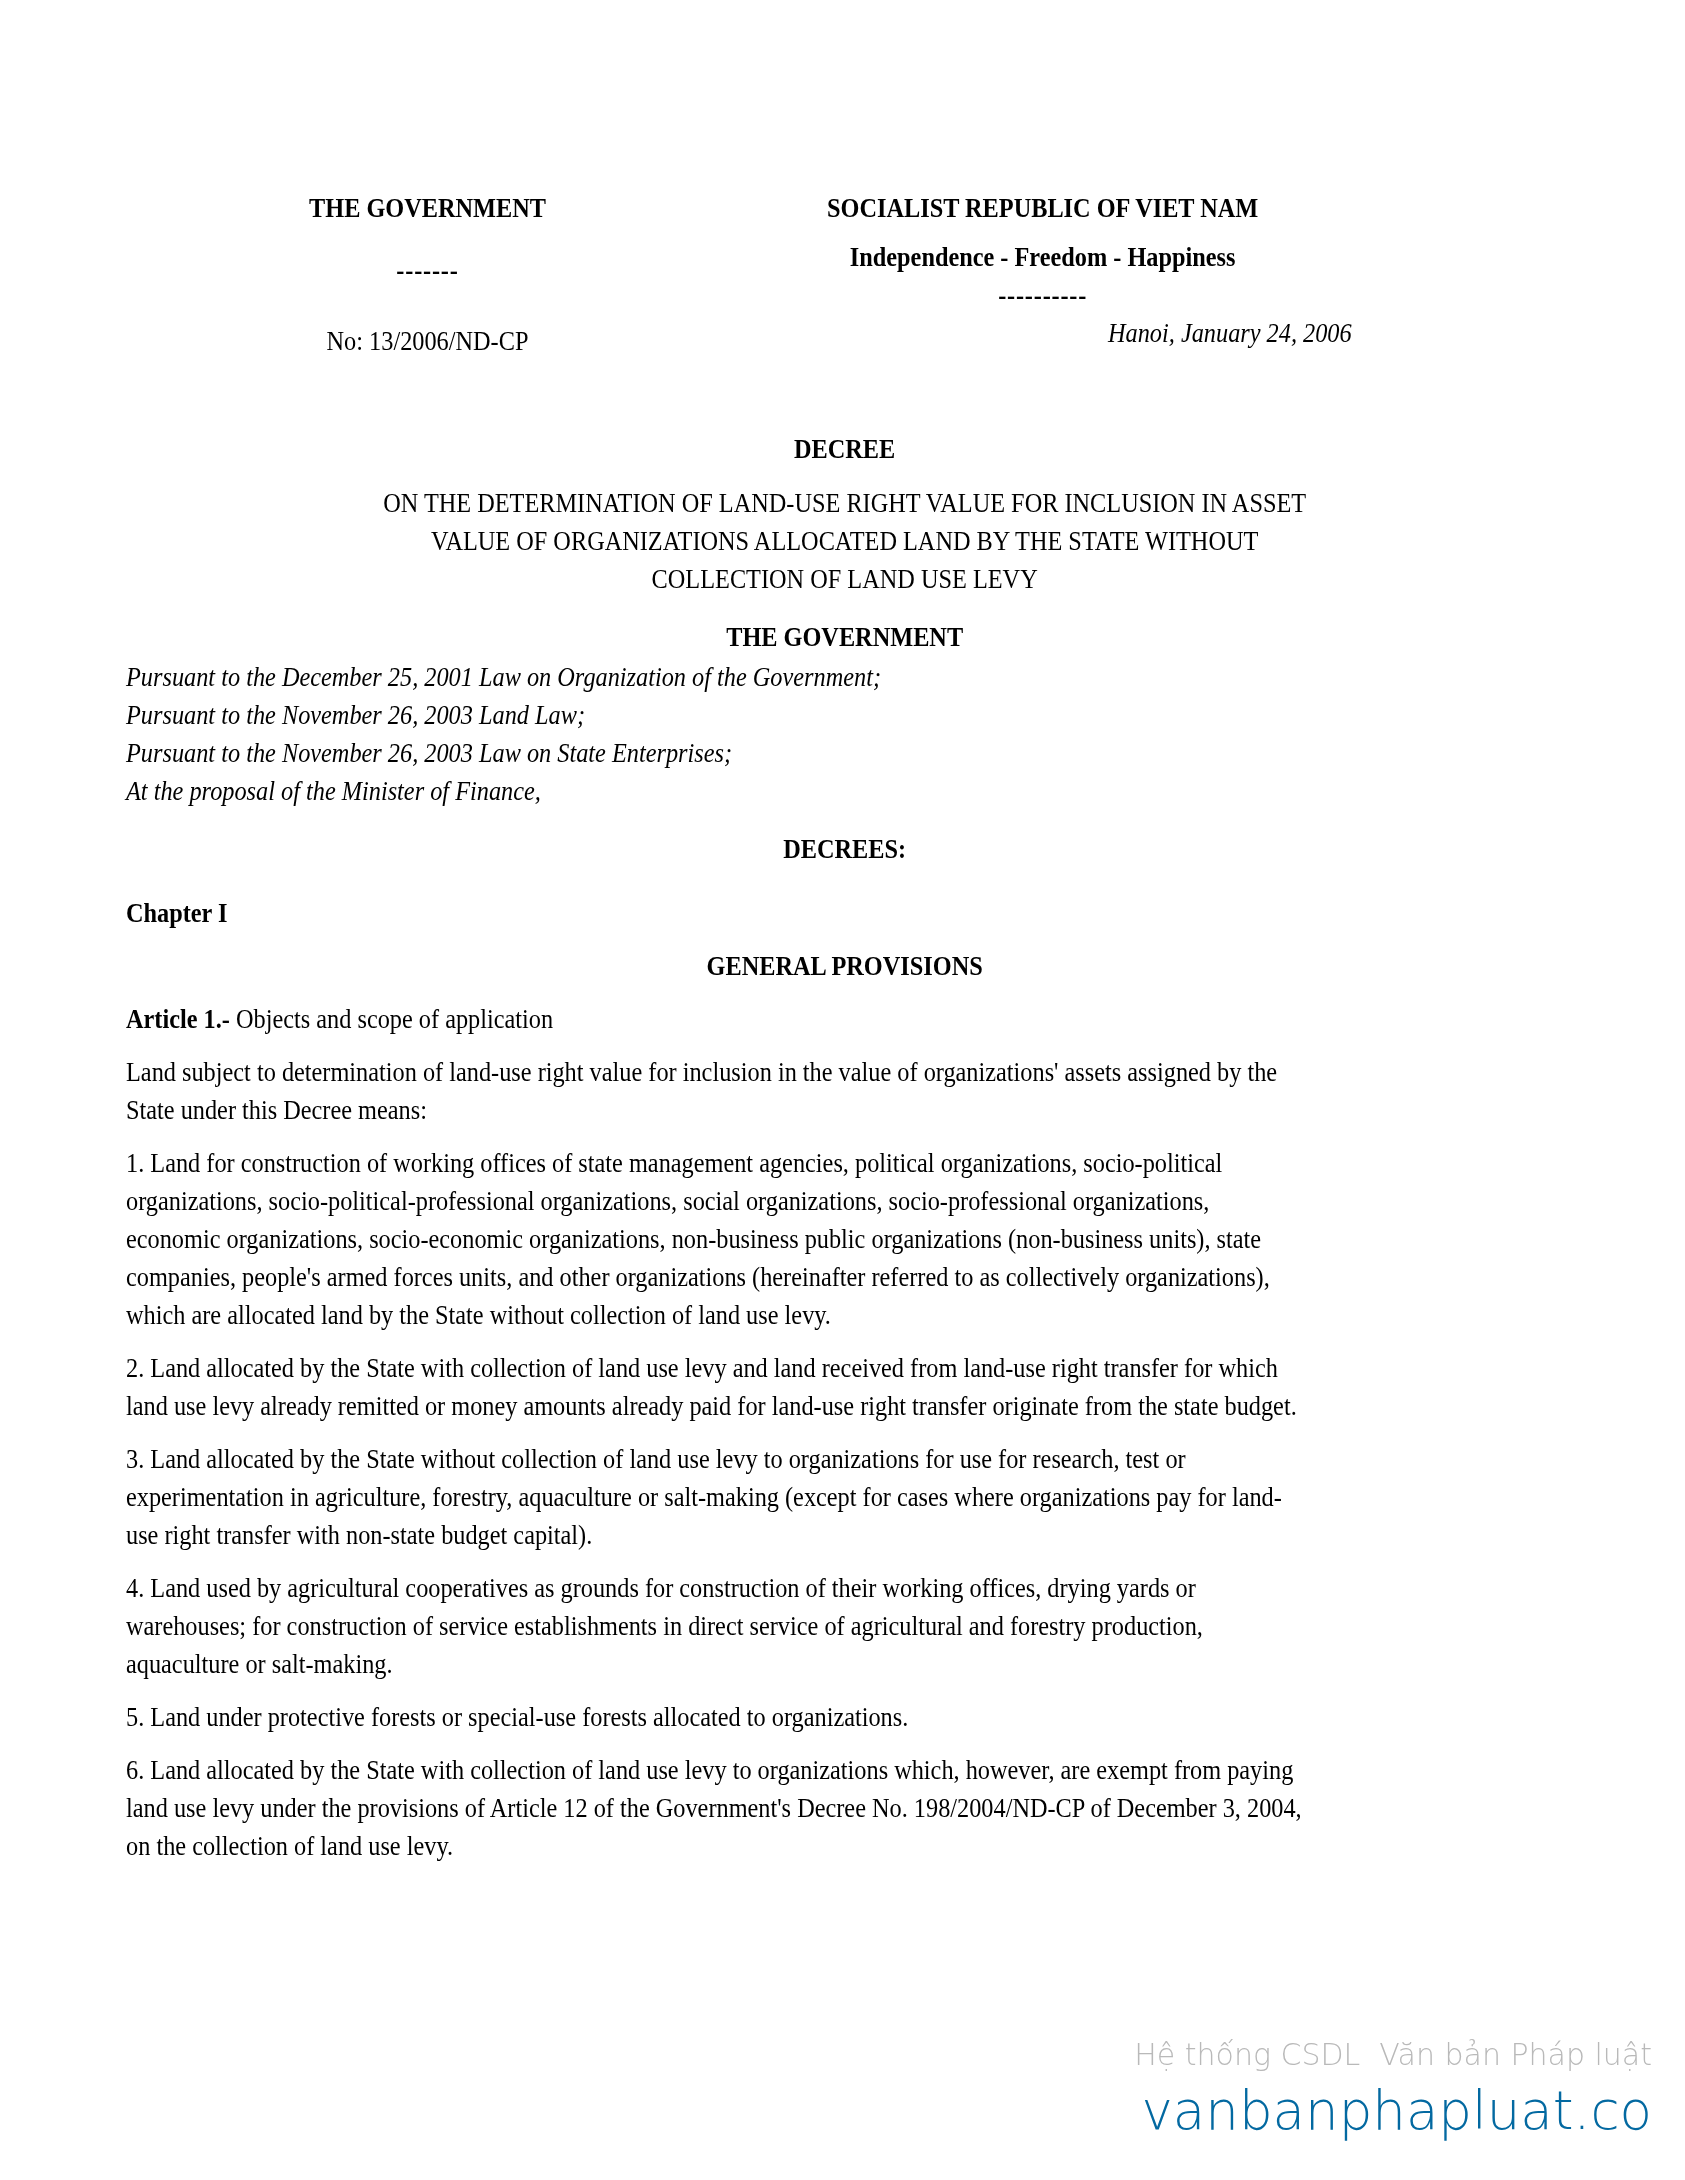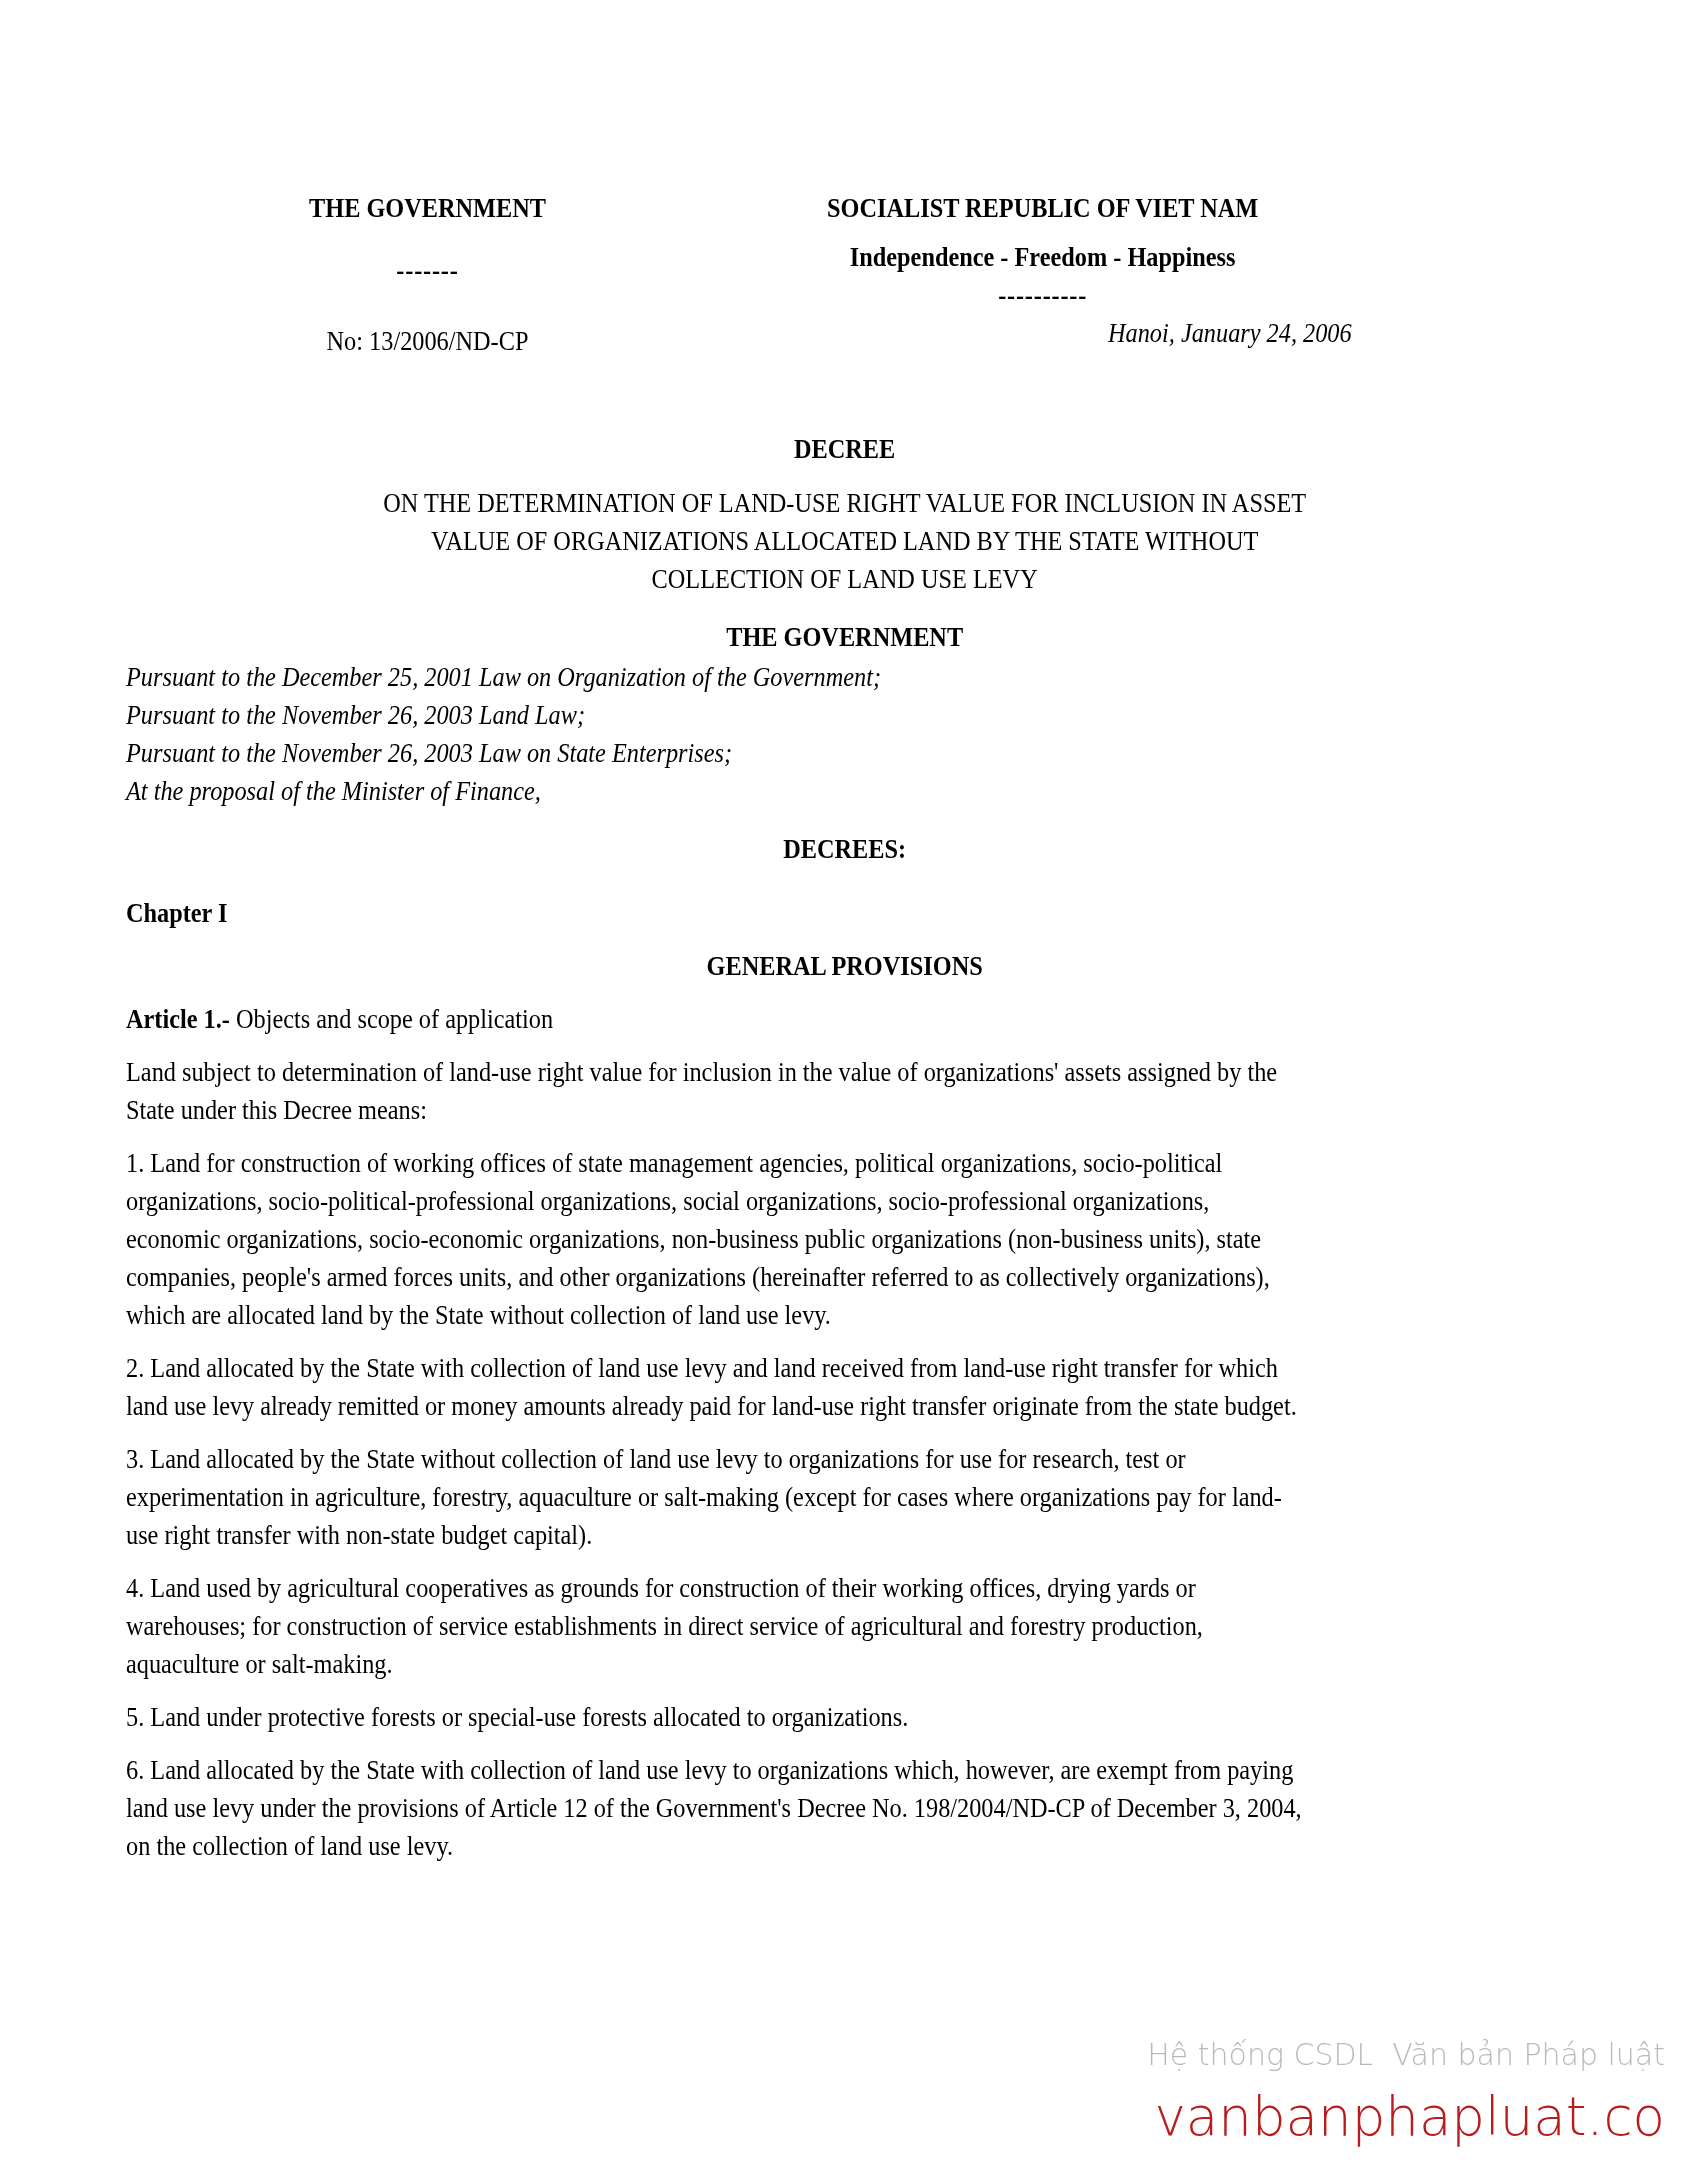--- a/index.html
+++ b/index.html
@@ -40,36 +40,36 @@
   .m-title { margin-top: 16px; text-align: center; }
   .m-gov { margin-top: 20px; }
   .m-preamble { margin-top: 1.8px; }
   .m-decrees { margin-top: 20px; }
   .m-chapter { margin-top: 26px; font-weight: bold; }
   .para { margin-top: 15px; }
   .body-para { width: 1308px; }
   .watermark {
     position: absolute;
     top: 2037px;
-    right: 20px;
+    right: 33px;
     text-align: right;
     font-family: "DejaVu Sans", sans-serif;
     font-weight: 300;
   }
   .watermark-line1 {
     font-size: 30px;
     line-height: 35px;
     color: #b9b9b9;
     white-space: pre;
   }
   .watermark-line2 {
     font-size: 53px;
     line-height: 51px;
-    margin-top: 19px;
-    color: #b91c1c;
+    margin-top: 13px;
+    color: #0369a1;
   }
 </style>
 </head>
 <body>
 
 <div class="page">
 
   <div class="header">
     <div class="header-left">
       <div class="bold">THE GOVERNMENT</div>

